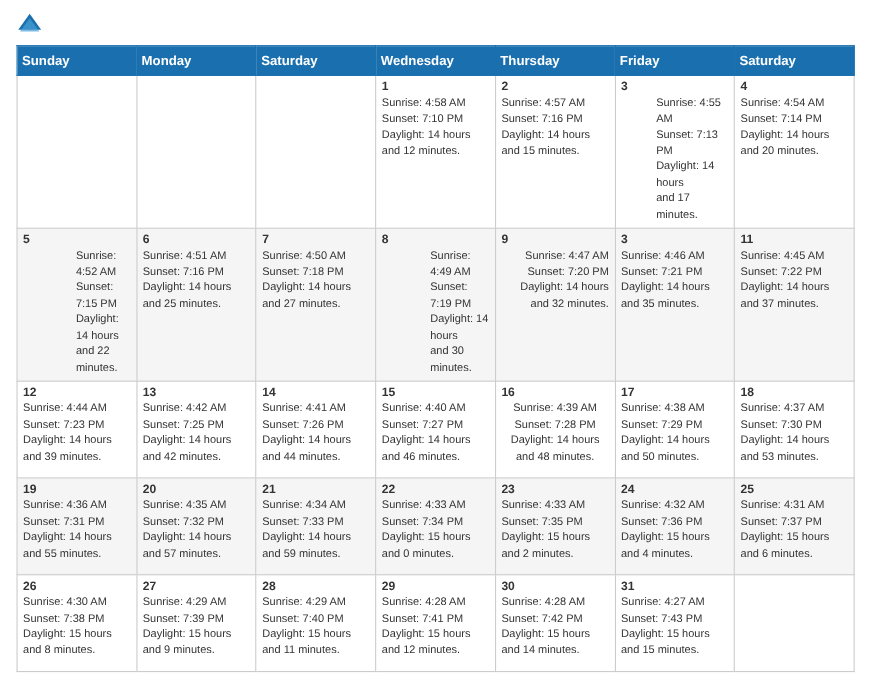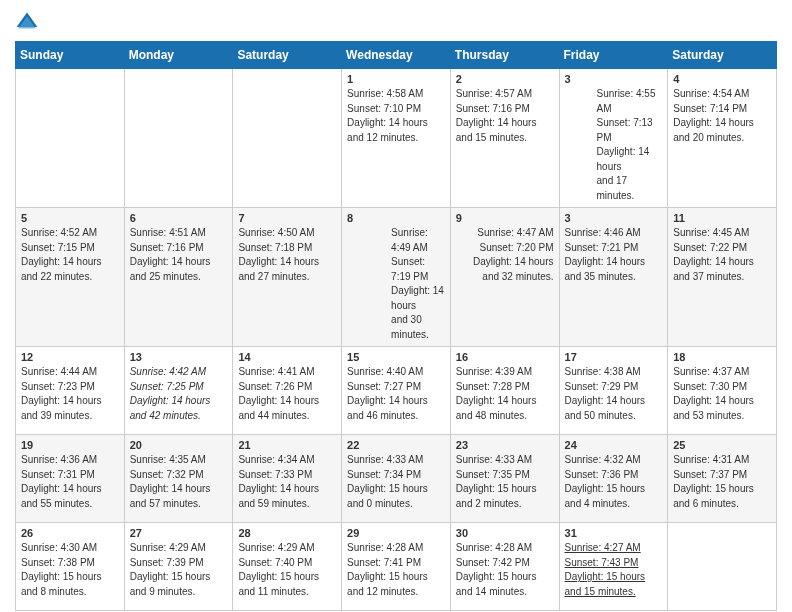--- a/index.html
+++ b/index.html
@@ -151,21 +151,21 @@
           <span class="day-num">4</span>
           <div class="day-info" style="white-space: pre-line;">Sunrise: 4:54 AM
 Sunset: 7:14 PM
 Daylight: 14 hours
 and 20 minutes.</div>
         </td>
       </tr>
       <tr>
         <td>
           <span class="day-num">5</span>
-          <div class="day-info" style="white-space: pre-line;">Sunrise: 4:52 AM
+          <div class="day-info" style="white-space: pre-line; margin-left: 48px;">Sunrise: 4:52 AM
 Sunset: 7:15 PM
 Daylight: 14 hours
 and 22 minutes.</div>
         </td>
         <td>
           <span class="day-num">6</span>
           <div class="day-info" style="white-space: pre-line;">Sunrise: 4:51 AM
 Sunset: 7:16 PM
 Daylight: 14 hours
 and 25 minutes.</div>
@@ -209,42 +209,42 @@
       <tr>
         <td>
           <span class="day-num">12</span>
           <div class="day-info" style="white-space: pre-line;">Sunrise: 4:44 AM
 Sunset: 7:23 PM
 Daylight: 14 hours
 and 39 minutes.</div>
         </td>
         <td>
           <span class="day-num">13</span>
-          <div class="day-info" style="white-space: pre-line; font-style: italic;">Sunrise: 4:42 AM
+          <div class="day-info" style="white-space: pre-line;">Sunrise: 4:42 AM
 Sunset: 7:25 PM
 Daylight: 14 hours
 and 42 minutes.</div>
         </td>
         <td>
           <span class="day-num">14</span>
           <div class="day-info" style="white-space: pre-line;">Sunrise: 4:41 AM
 Sunset: 7:26 PM
 Daylight: 14 hours
 and 44 minutes.</div>
         </td>
         <td>
           <span class="day-num">15</span>
           <div class="day-info" style="white-space: pre-line;">Sunrise: 4:40 AM
 Sunset: 7:27 PM
 Daylight: 14 hours
 and 46 minutes.</div>
         </td>
         <td>
           <span class="day-num">16</span>
-          <div class="day-info" style="white-space: pre-line;">Sunrise: 4:39 AM
+          <div class="day-info" style="white-space: pre-line; text-align: center;">Sunrise: 4:39 AM
 Sunset: 7:28 PM
 Daylight: 14 hours
 and 48 minutes.</div>
         </td>
         <td>
           <span class="day-num">17</span>
           <div class="day-info" style="white-space: pre-line;">Sunrise: 4:38 AM
 Sunset: 7:29 PM
 Daylight: 14 hours
 and 50 minutes.</div>
@@ -339,21 +339,21 @@
         </td>
         <td>
           <span class="day-num">30</span>
           <div class="day-info" style="white-space: pre-line;">Sunrise: 4:28 AM
 Sunset: 7:42 PM
 Daylight: 15 hours
 and 14 minutes.</div>
         </td>
         <td>
           <span class="day-num">31</span>
-          <div class="day-info" style="white-space: pre-line; text-decoration: underline;">Sunrise: 4:27 AM
+          <div class="day-info" style="white-space: pre-line;">Sunrise: 4:27 AM
 Sunset: 7:43 PM
 Daylight: 15 hours
 and 15 minutes.</div>
         </td>
         <td class="empty-cell"></td>
       </tr>
     </tbody>
 </table>
 
 </body></html>

